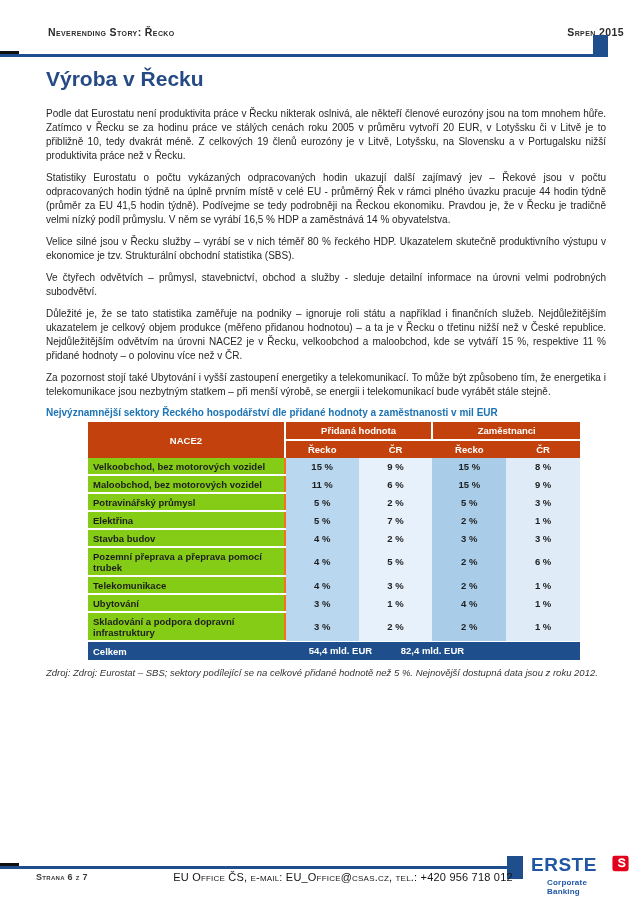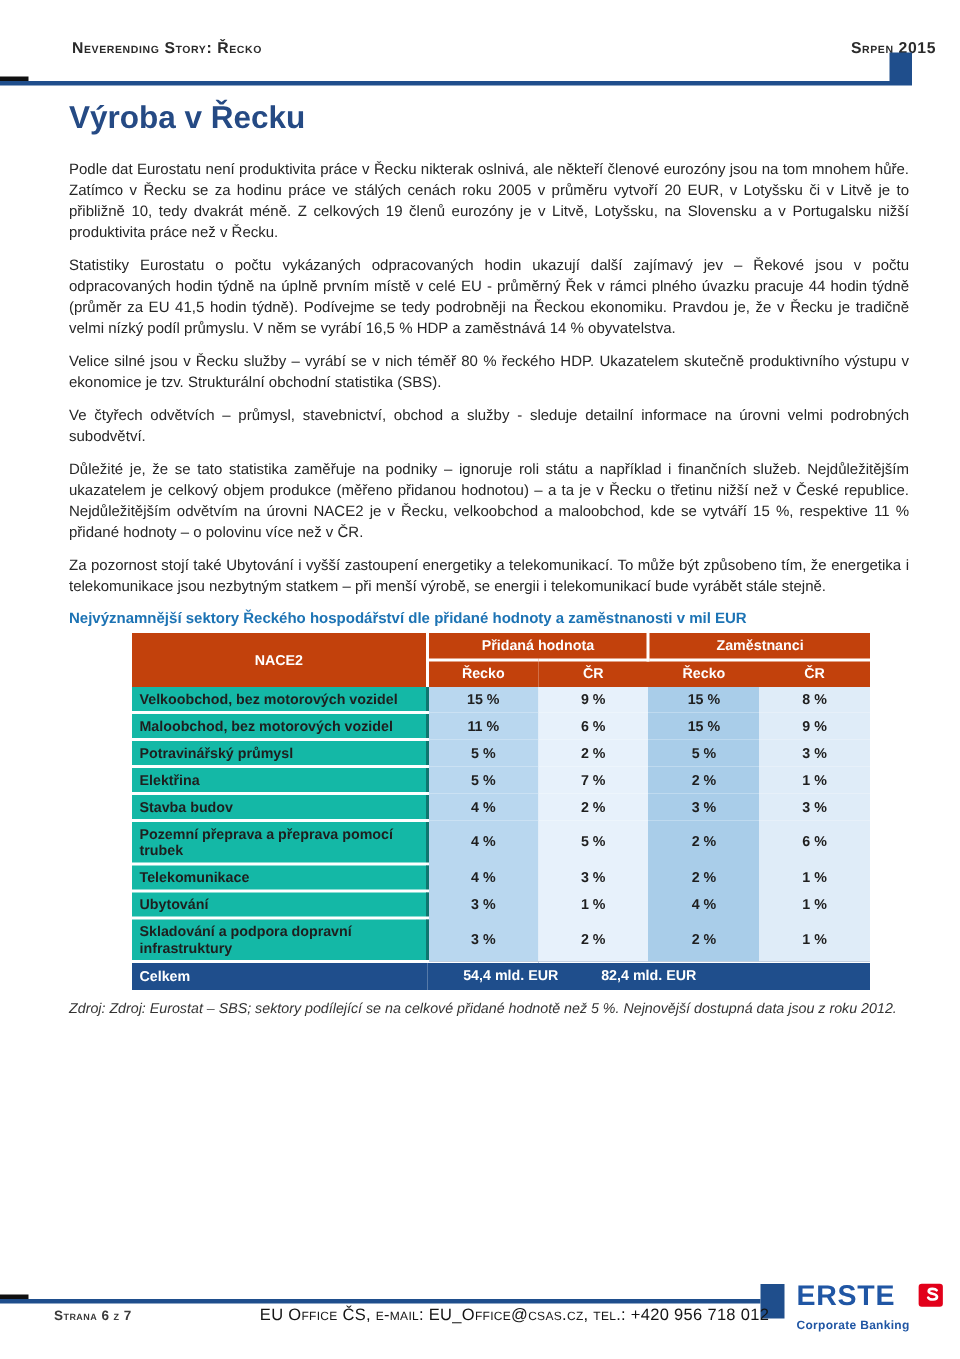--- a/index.html
+++ b/index.html
@@ -21,21 +21,21 @@
   p.body{font-size:10px;line-height:14px;text-align:justify;margin:0 0 8px 0;}
   .tbl-caption{font-size:10px;font-weight:bold;color:#1c73b4;margin:2px 0 4px 0;}
   table.sectors{border-collapse:collapse;margin-left:42px;width:492px;font-size:9.5px;table-layout:fixed;}
   table.sectors col.c0{width:40%;}
   table.sectors col.cv{width:15%;}
   thead th{background:#c2410c;color:#ffffff;font-weight:bold;font-size:9.5px;padding:3px 4px;text-align:center;}
   th.th-nace{border-right:2px solid #ffffff;vertical-align:middle;}
   th.th-group{border-bottom:2px solid #ffffff;}
   th.th-group.g1{border-right:2px solid #ffffff;}
   tbody td{padding:2.5px 5px;font-weight:bold;color:#1e1e1e;}
-  tbody td:first-child{background:#14b8a6;text-align:left;border-bottom:2px solid #ffffff;border-right:2px solid #0f766e;}
+  tbody td:first-child{background:#84cc16;text-align:left;border-bottom:2px solid #ffffff;border-right:2px solid #f97316;}
   tbody td:nth-child(n+2){text-align:center;}
   tbody td:nth-child(2){background:#b9d7ef;}
   tbody td:nth-child(3){background:#e7f1fb;}
   tbody td:nth-child(4){background:#a9cde9;}
   tbody td:nth-child(5){background:#dfecf8;}
   tfoot td{background:#1f4e8c;color:#ffffff;font-weight:bold;padding:3.5px 5px;border-top:1px solid #ffffff;}
   tfoot td.total-label{text-align:left;}
   tfoot td.total-values{text-align:left;padding-left:24px;}
   tfoot td.total-values .v2{margin-left:26px;}
   p.source{font-size:9.5px;font-style:italic;line-height:13.5px;color:#333333;margin:6px 0 0 0;text-align:left;}
@@ -43,21 +43,21 @@
   
   .ftr-tick{position:absolute;top:863px;left:0;width:19px;height:3px;background:#101010;}
   .ftr-rule{position:absolute;top:866px;left:0;width:507px;height:3px;background:#1f4e8c;}
   .ftr-square{position:absolute;top:856px;left:507px;width:16px;height:23px;background:#1f4e8c;}
   .ftr-page{position:absolute;top:872px;left:36px;font-size:9px;font-weight:600;font-variant:small-caps;color:#3a3a3a;letter-spacing:.3px;}
   .ftr-contact{position:absolute;top:871px;left:171px;width:344px;text-align:center;font-size:11px;font-weight:normal;
     font-variant:small-caps;color:#141414;letter-spacing:.2px;}
   .erste{position:absolute;top:855px;left:531px;width:90px;}
   .erste-row{display:flex;align-items:flex-start;gap:15px;}
   .erste-name{font-size:19px;font-weight:800;color:#2056a4;letter-spacing:.5px;line-height:19px;}
-  .erste-sub{font-size:8px;font-weight:bold;color:#2056a4;margin-top:2px;letter-spacing:.2px;}
+  .erste-sub{font-size:8px;font-weight:bold;color:#2056a4;margin-top:2px;letter-spacing:.2px;margin-left:16px;}
 </style>
 </head>
 <body>
 
 <div class="page">
 
   <div class="hdr-text">
     <span>Neverending Story: Řecko</span>
     <span>Srpen 2015</span>
   </div>

